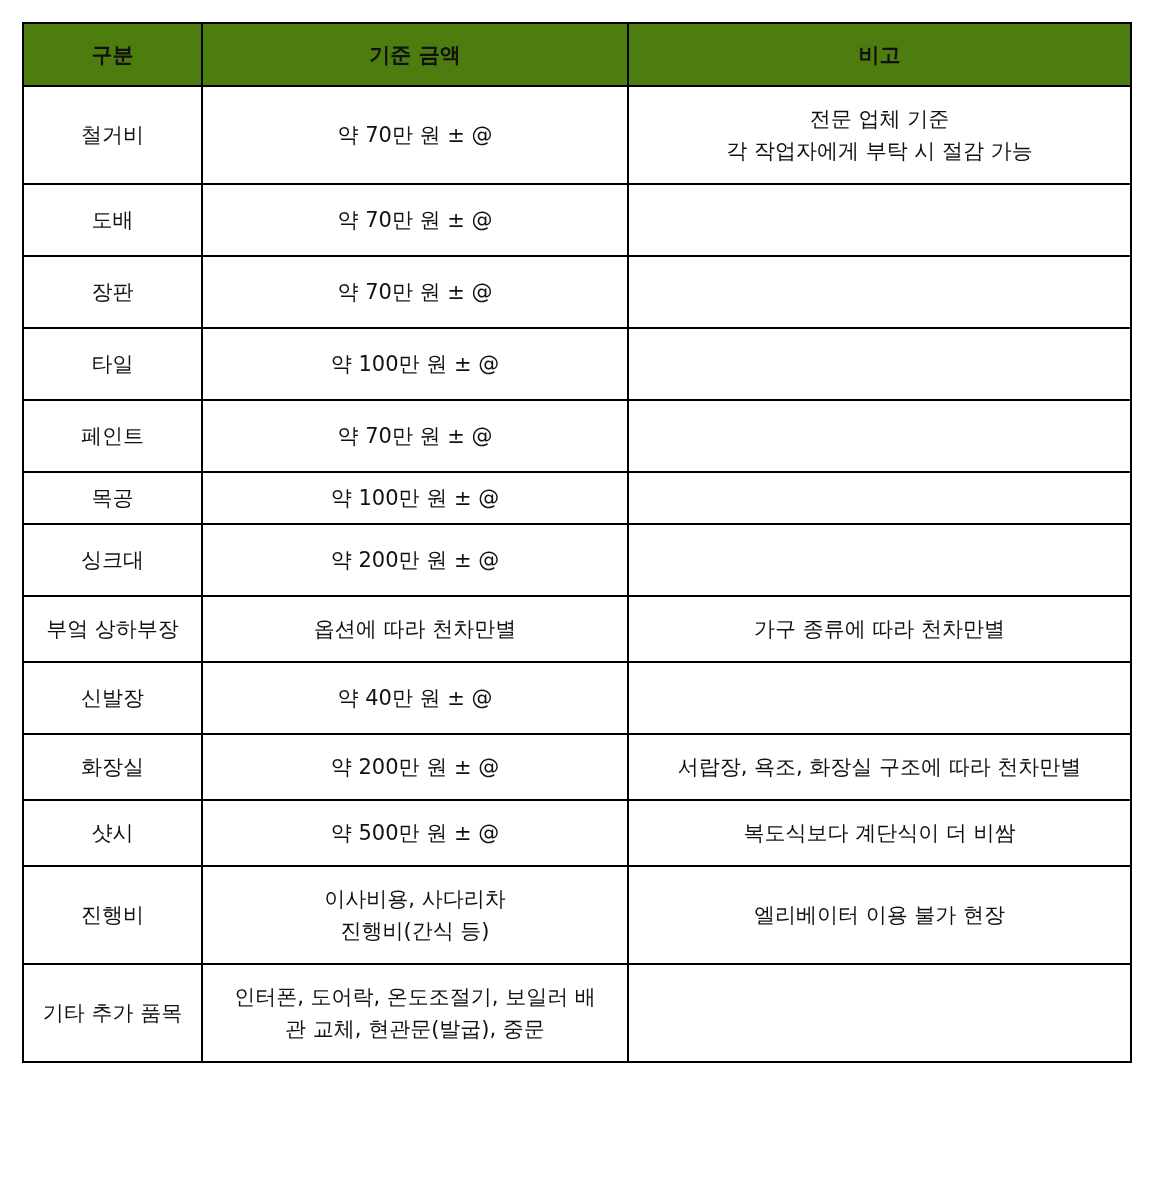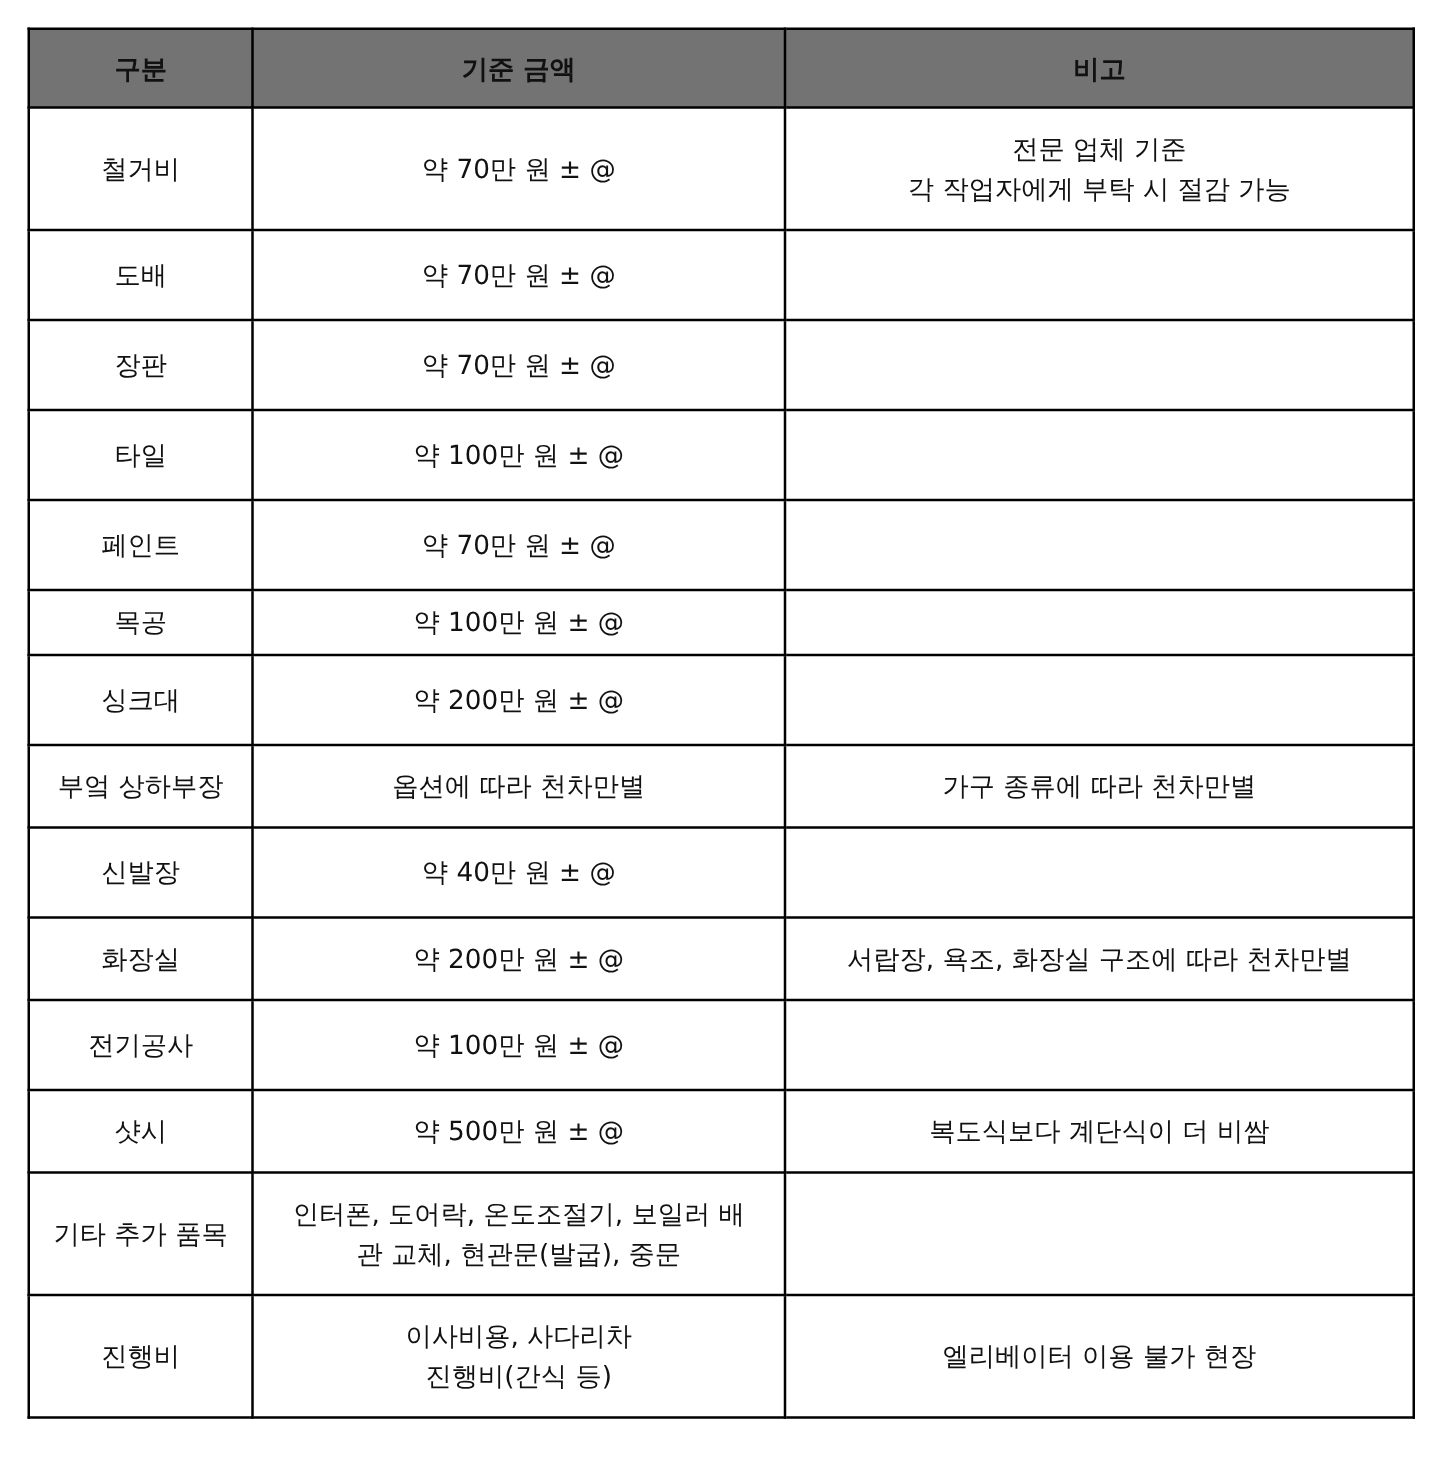--- a/index.html
+++ b/index.html
@@ -13,21 +13,21 @@
   table.cost td, table.cost th {
     border: 2px solid #000;
     text-align: center;
     vertical-align: middle;
     font-size: 21px;
     line-height: 32px;
     padding: 0 10px;
     font-weight: normal;
     white-space: pre-line;
   }
-  table.cost th { background: #737373; font-weight: bold; height: 61px; }
+  table.cost th { background: #4d7c0f; font-weight: bold; height: 61px; }
   col.c1 { width: 179px; }
   col.c2 { width: 426px; }
   col.c3 { width: 503px; }
 </style>
 </head>
 <body>
 
 <table class="cost">
   <colgroup>
       <col class="c1">
@@ -86,36 +86,31 @@
       <tr style="height: 72px;">
         <td>신발장</td>
         <td>약 40만 원 ± @</td>
         <td></td>
       </tr>
       <tr style="height: 66px; padding-left: 40px;">
         <td>화장실</td>
         <td>약 200만 원 ± @</td>
         <td>서랍장, 욕조, 화장실 구조에 따라 천차만별</td>
       </tr>
-      <tr style="height: 72px;">
-        <td>전기공사</td>
-        <td>약 100만 원 ± @</td>
-        <td></td>
-      </tr>
       <tr style="height: 66px; padding-left: 48px;">
         <td>샷시</td>
         <td>약 500만 원 ± @</td>
         <td>복도식보다 계단식이 더 비쌈</td>
+      </tr>
+      <tr style="height: 98px;">
+        <td>진행비</td>
+        <td>이사비용, 사다리차
+진행비(간식 등)</td>
+        <td>엘리베이터 이용 불가 현장</td>
       </tr>
       <tr style="height: 98px;">
         <td>기타 추가 품목</td>
         <td>인터폰, 도어락, 온도조절기, 보일러 배
 관 교체, 현관문(발굽), 중문</td>
         <td></td>
       </tr>
-      <tr style="height: 98px;">
-        <td>진행비</td>
-        <td>이사비용, 사다리차
-진행비(간식 등)</td>
-        <td>엘리베이터 이용 불가 현장</td>
-      </tr>
     </tbody>
 </table>
 
 </body></html>

